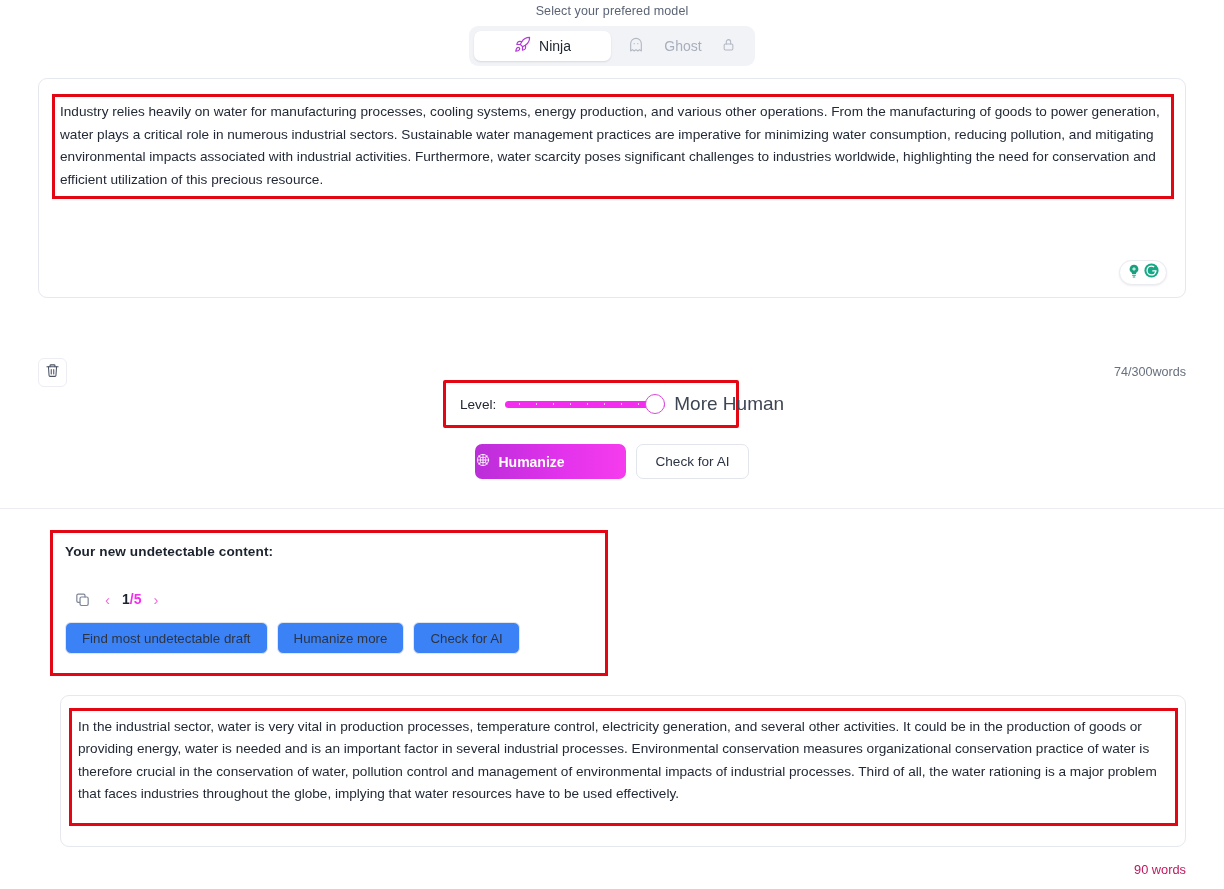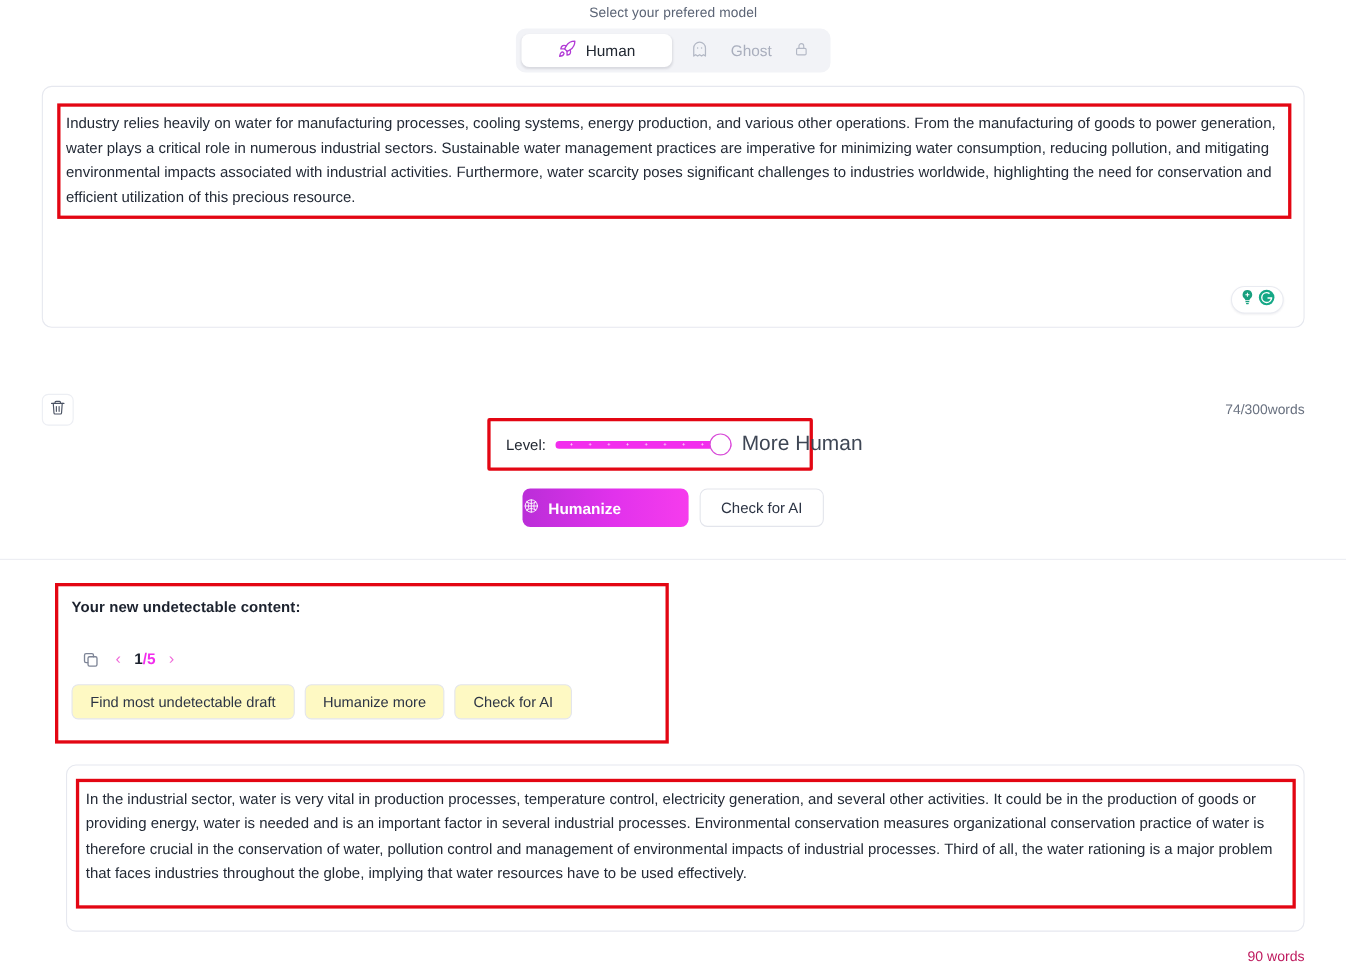--- a/index.html
+++ b/index.html
@@ -191,21 +191,21 @@
     margin-top: 29px; padding-left: 6px;
   }
   .copy-btn { width: 22px; height: 22px; display:flex; align-items:center; justify-content:center; cursor:pointer; }
   .chev { color: #ef6bd9; font-size: 15px; cursor: pointer; padding: 0 2px; user-select:none; }
   .pagenum { font-size: 14px; font-weight: bold; color: #1c222e; }
   .pagenum .sep, .pagenum .total { color: #f22ded; }
   .result-btns { display: flex; gap: 9px; margin-top: 12px; }
   .btn-sm {
     height: 32px; padding: 0 16px;
     border: 1px solid #e3e5ec; border-radius: 6px;
-    background: #fef9c3; font-size: 13.3px; color: #2c3444;
+    background: #3b82f6; font-size: 13.3px; color: #2c3444;
     cursor: pointer;
     font-family: "Liberation Sans", sans-serif;
     white-space: nowrap;
   }
 
   
   .output-card {
     position: absolute;
     left: 60px; top: 695px;
     width: 1126px; height: 152px;
@@ -244,21 +244,21 @@
 
     <div class="model-tab active">
       <span>
         <svg width="17" height="17" viewBox="0 0 24 24" fill="none" stroke="#b23bd6" stroke-width="1.7" stroke-linecap="round" stroke-linejoin="round">
           <path d="M4.5 16.5c-1.5 1.26-2 5-2 5s3.74-.5 5-2c.71-.84.7-2.13-.09-2.91a2.18 2.18 0 0 0-2.91-.09z"></path>
           <path d="M12 15l-3-3a22 22 0 0 1 2-3.95A12.88 12.88 0 0 1 22 2c0 2.72-.78 7.5-6 11a22.35 22.35 0 0 1-4 2z"></path>
           <path d="M9 12H4s.55-3.03 2-4c1.62-1.08 5 0 5 0"></path>
           <path d="M12 15v5s3.03-.55 4-2c1.08-1.62 0-5 0-5"></path>
         </svg>
       </span>
-      <span class="tab-label">Human</span>
+      <span class="tab-label">Ninja</span>
     </div>
 
     <div class="model-tab disabled">
       <span>
         <svg width="16" height="16" viewBox="0 0 24 24" fill="none" stroke="#b3b8c5" stroke-width="1.7" stroke-linecap="round" stroke-linejoin="round">
           <path d="M4 21V10a8 8 0 0 1 16 0v11l-2.7-2-2.6 2-2.7-2-2.7 2L6.6 19z"></path>
           <circle cx="9.3" cy="10" r="1" fill="#b3b8c5" stroke="none"></circle>
           <circle cx="14.7" cy="10" r="1" fill="#b3b8c5" stroke="none"></circle>
         </svg>
       </span>

